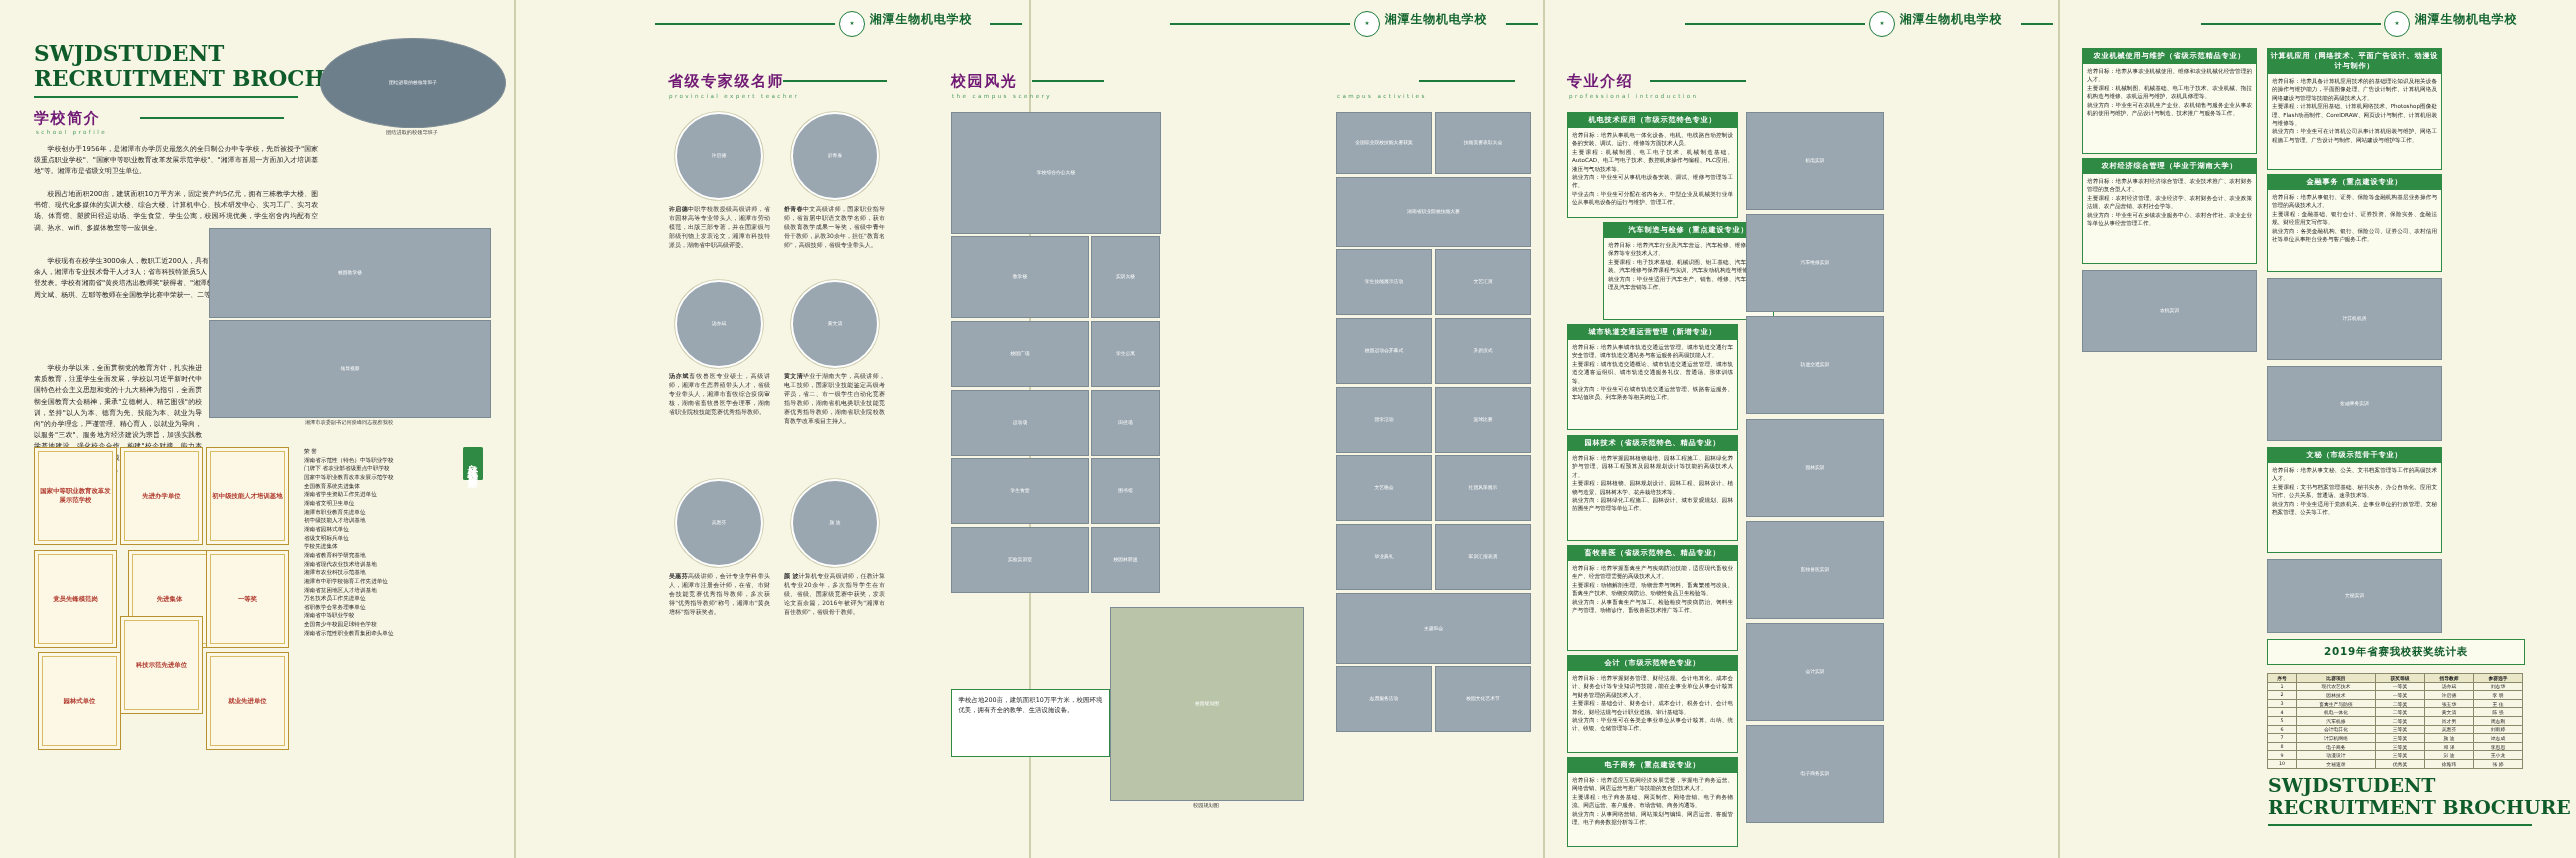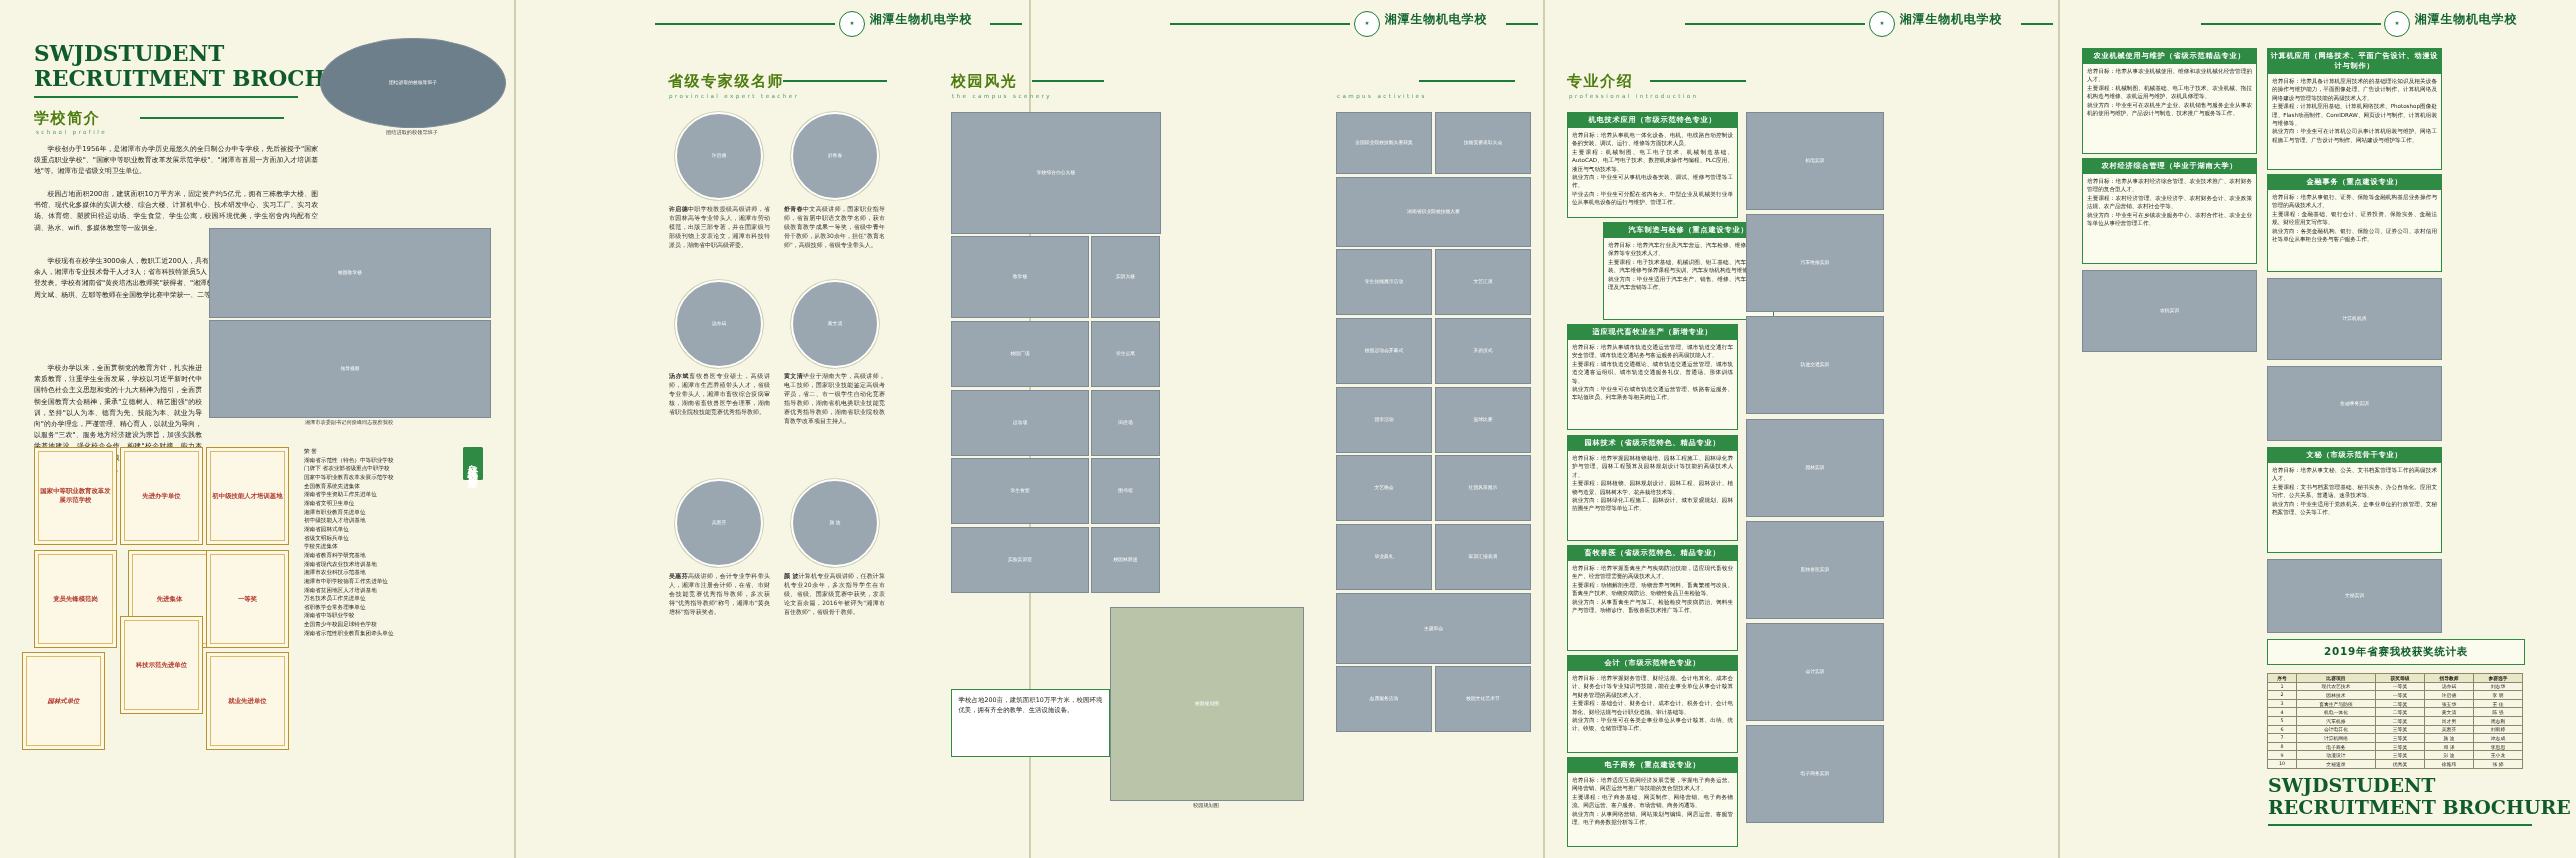--- a/index.html
+++ b/index.html
@@ -11,21 +11,21 @@
     position:relative;
   }
   .fold{position:absolute;top:0;bottom:0;width:1.6px;background:#cfcfae;}
   .logo-bar{position:absolute;top:11.2px;display:flex;gap:4.8px;}
   .logo-circle{width:24px;height:24px;border-radius:50%;border:1.6px solid #1c7a3a;display:flex;align-items:center;justify-content:center;background:#fff;}
   .logo-circle span{font-size:5.6px;color:#1c7a3a;line-height:1;text-align:center;}
   .logo-text{font-family:"DejaVu Serif","Liberation Serif",serif;font-size:12px;color:#13662f;font-weight:bold;letter-spacing:0.8px;}
   .hdr-rule{position:absolute;height:1.6px;background:#1c7a3a;}
 
   
-  .sec-title{position:absolute;font-size:15px;font-weight:bold;color:#4d7c0f;font-family:"DejaVu Serif","Liberation Serif",serif;letter-spacing:1.6px;}
+  .sec-title{position:absolute;font-size:15px;font-weight:bold;color:#701a75;font-family:"DejaVu Serif","Liberation Serif",serif;letter-spacing:1.6px;}
   .sec-sub{position:absolute;font-size:5.6px;color:#4b9b5d;letter-spacing:2.4px;text-transform:lowercase;}
   .sec-line{position:absolute;height:1.6px;background:#1c7a3a;}
 
   .body-text{position:absolute;font-size:6.8px;line-height:1.65;color:#222;text-align:justify;text-indent:2em;}
   .cap{position:absolute;font-size:6px;color:#333;line-height:1.5;text-align:justify;}
   .cap b{font-weight:bold;}
 
   .photo{position:absolute;background:#9aa7b0;overflow:hidden;border:0.8px solid #7c8a94;}
   .circ{border-radius:50%;overflow:hidden;border:2.4px solid #fff;box-shadow:0 0 0 0.8px #c9c9a8;}
 
@@ -154,21 +154,21 @@
     <div class="inner">
       <span>先进集体</span>
     </div>
   </div>
 <div class="cert" style="left:206px;top:550px;width:81px;height:96px;">
     <div class="inner">
       <span>一等奖</span>
     </div>
   </div>
 
-<div class="cert" style="left:22px;top:652px;width:81px;height:96px;font-style:italic;">
+<div class="cert" style="left:38px;top:652px;width:81px;height:96px;">
     <div class="inner">
       <span>园林式单位</span>
     </div>
   </div>
 <div class="cert" style="left:120px;top:616px;width:81px;height:96px;">
     <div class="inner">
       <span>科技示范先进单位</span>
     </div>
   </div>
 <div class="cert" style="left:206px;top:652px;width:81px;height:96px;">
@@ -405,21 +405,21 @@
 就业方向：毕业生可从事机电设备安装、调试、维修与管理等工作。
 毕业去向：毕业生可分配在省内各大、中型企业及机械类行业单位从事机电设备的运行与维护、管理工作。</div>
 </div>
 <div class="major" style="left:1567px;top:222px;width:169px;height:96px;margin-left:36px;">
   <div class="mhead">汽车制造与检修（重点建设专业）</div>
   <div class="mbody" style="white-space:pre-line;">培养目标：培养汽车行业及汽车营运、汽车检修、维修、美容、保养等专业技术人才。
 主要课程：电子技术基础、机械识图、钳工基础、汽车构造与拆装、汽车维修与保养课程与实训、汽车发动机构造与维修等。
 就业方向：毕业生适用于汽车生产、销售、维修、汽车美容与护理及汽车营销等工作。</div>
 </div>
 <div class="major" style="left:1567px;top:324px;width:169px;height:104px;">
-  <div class="mhead">适应现代畜牧业生产（新增专业）</div>
+  <div class="mhead">城市轨道交通运营管理（新增专业）</div>
   <div class="mbody" style="white-space:pre-line;">培养目标：培养从事城市轨道交通运营管理、城市轨道交通行车安全管理、城市轨道交通站务与客运服务的高级技能人才。
 主要课程：城市轨道交通概论、城市轨道交通运营管理、城市轨道交通客运组织、城市轨道交通服务礼仪、普通话、形体训练等。
 就业方向：毕业生可在城市轨道交通运营管理、铁路客运服务、车站值班员、列车乘务等相关岗位工作。</div>
 </div>
 <div class="major" style="left:1567px;top:435px;width:169px;height:104px;">
   <div class="mhead">园林技术（省级示范特色、精品专业）</div>
   <div class="mbody" style="white-space:pre-line;">培养目标：培养掌握园林植物栽培、园林工程施工、园林绿化养护与管理、园林工程预算及园林规划设计等技能的高级技术人才。
 主要课程：园林植物、园林规划设计、园林工程、园林设计、植物与造景、园林树木学、花卉栽培技术等。
 就业方向：园林绿化工程施工、园林设计、城市景观规划、园林苗圃生产与管理等单位工作。</div>
 </div>

